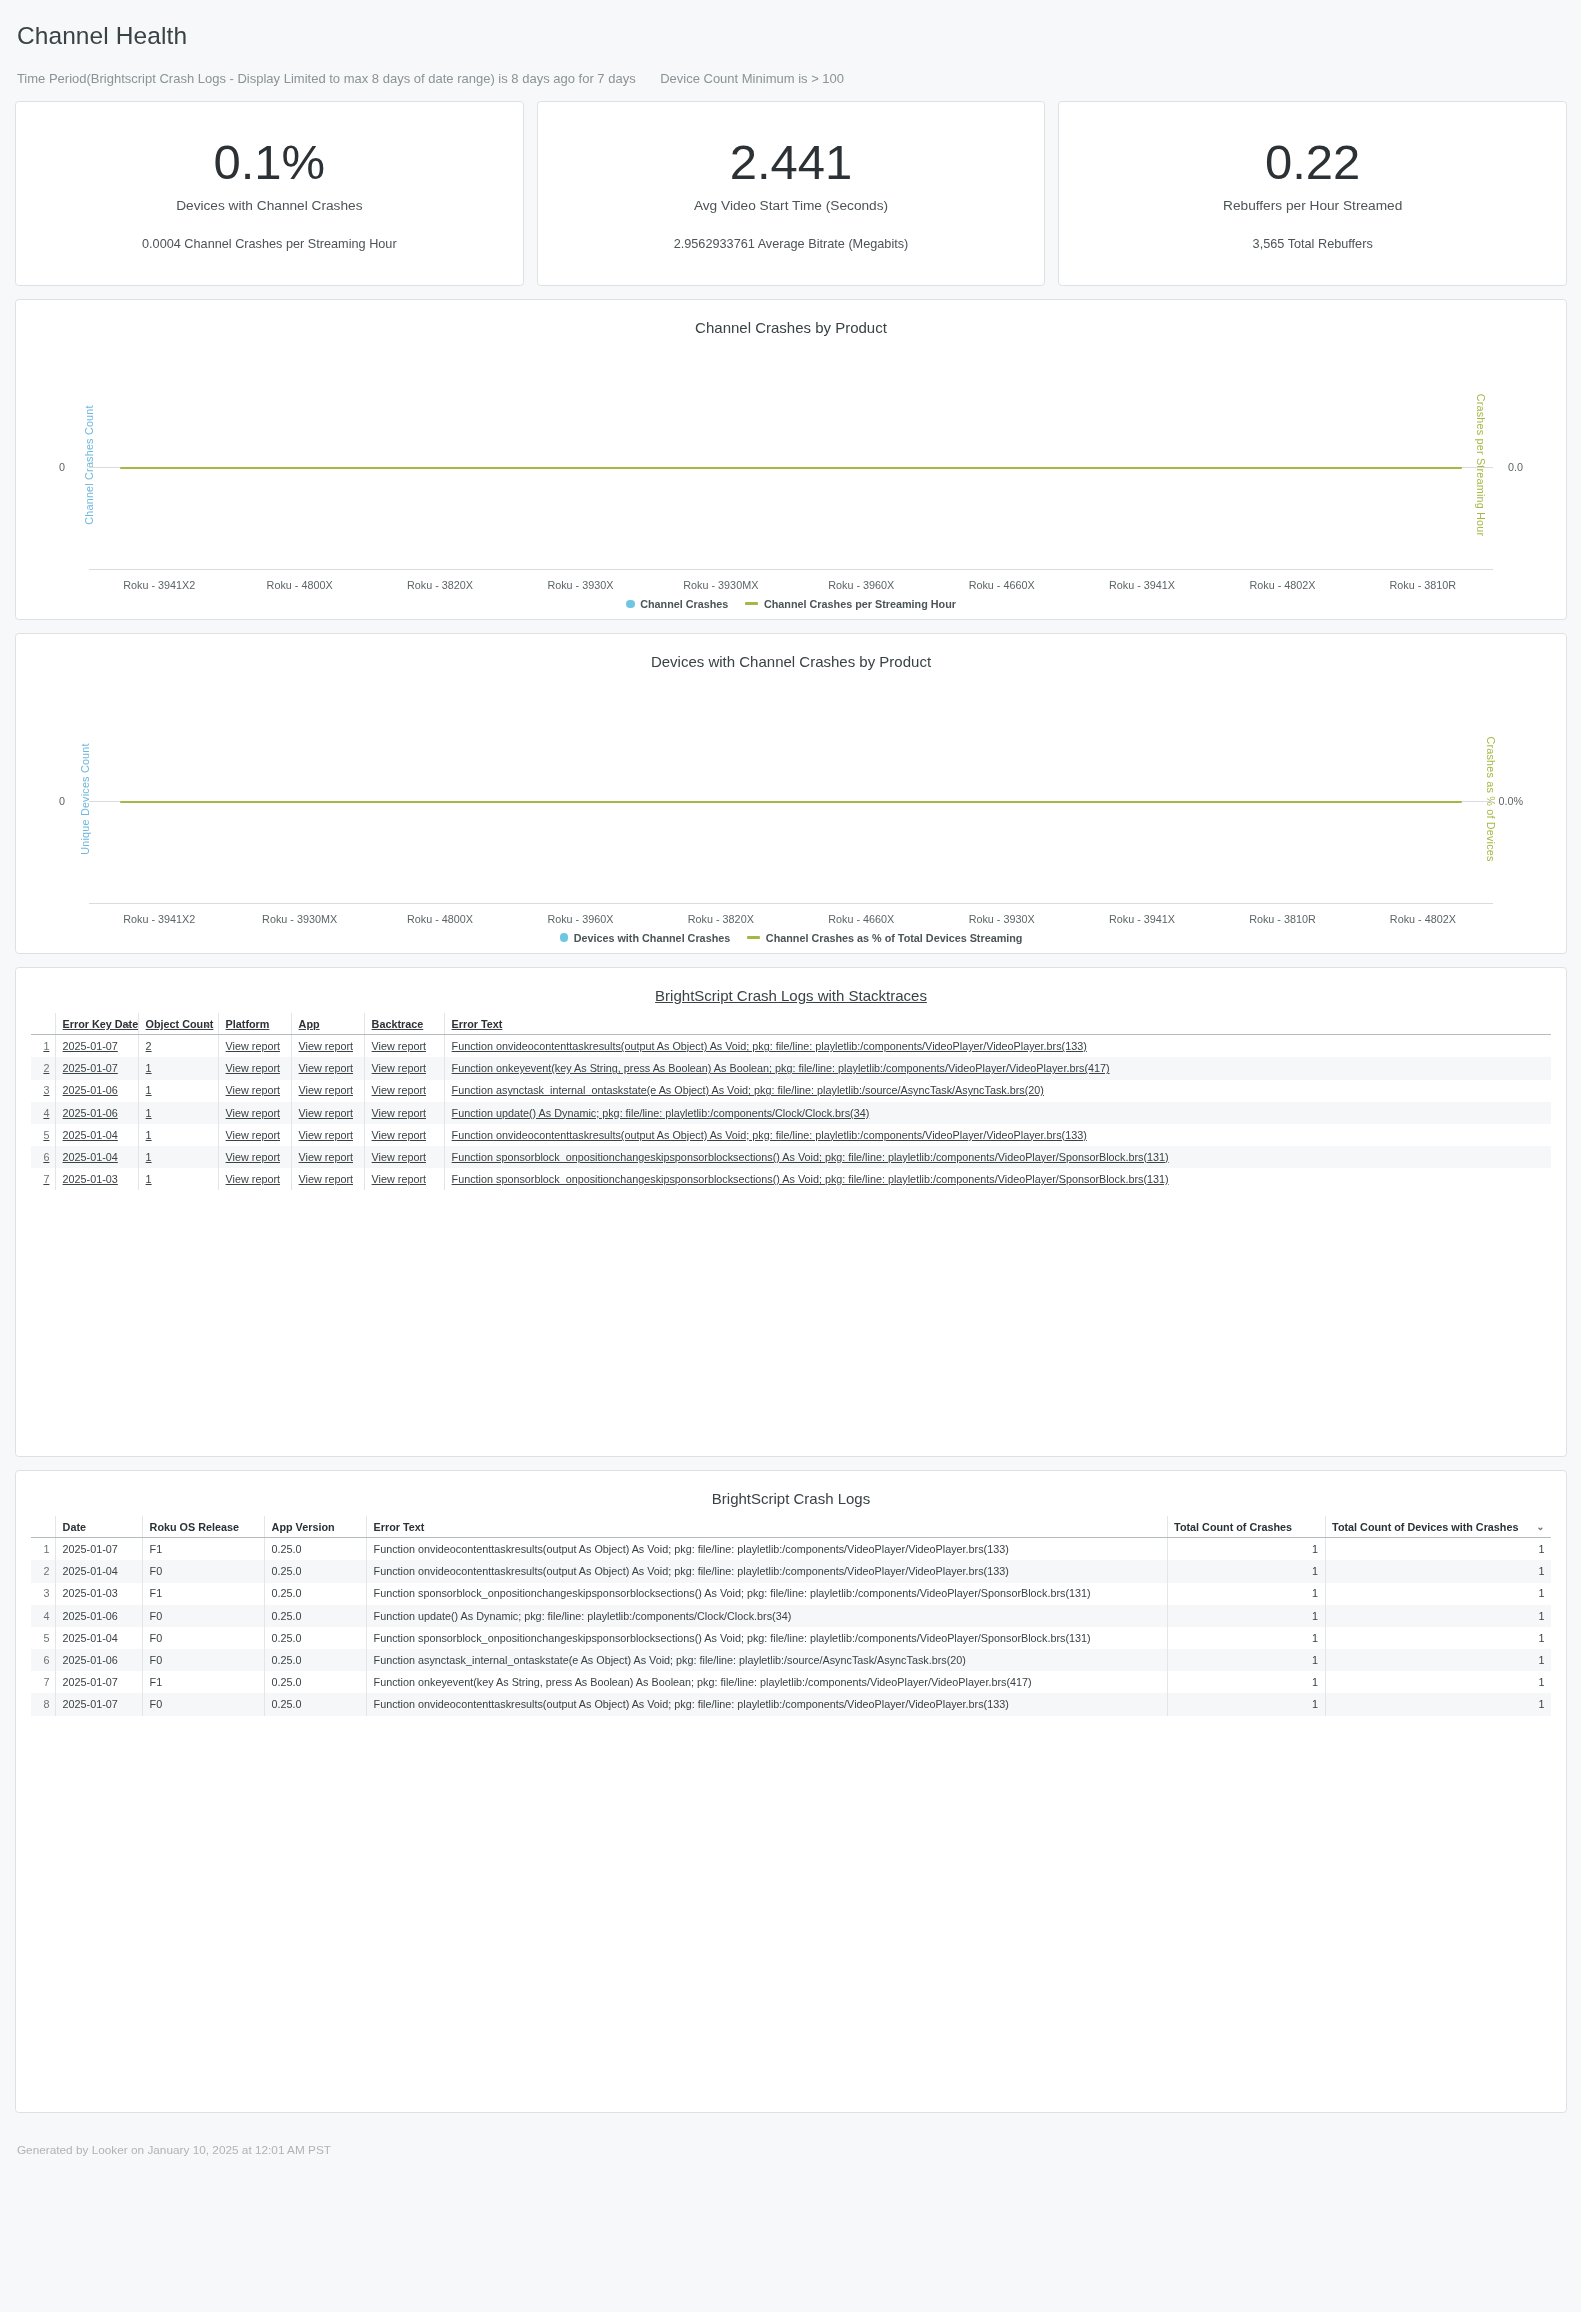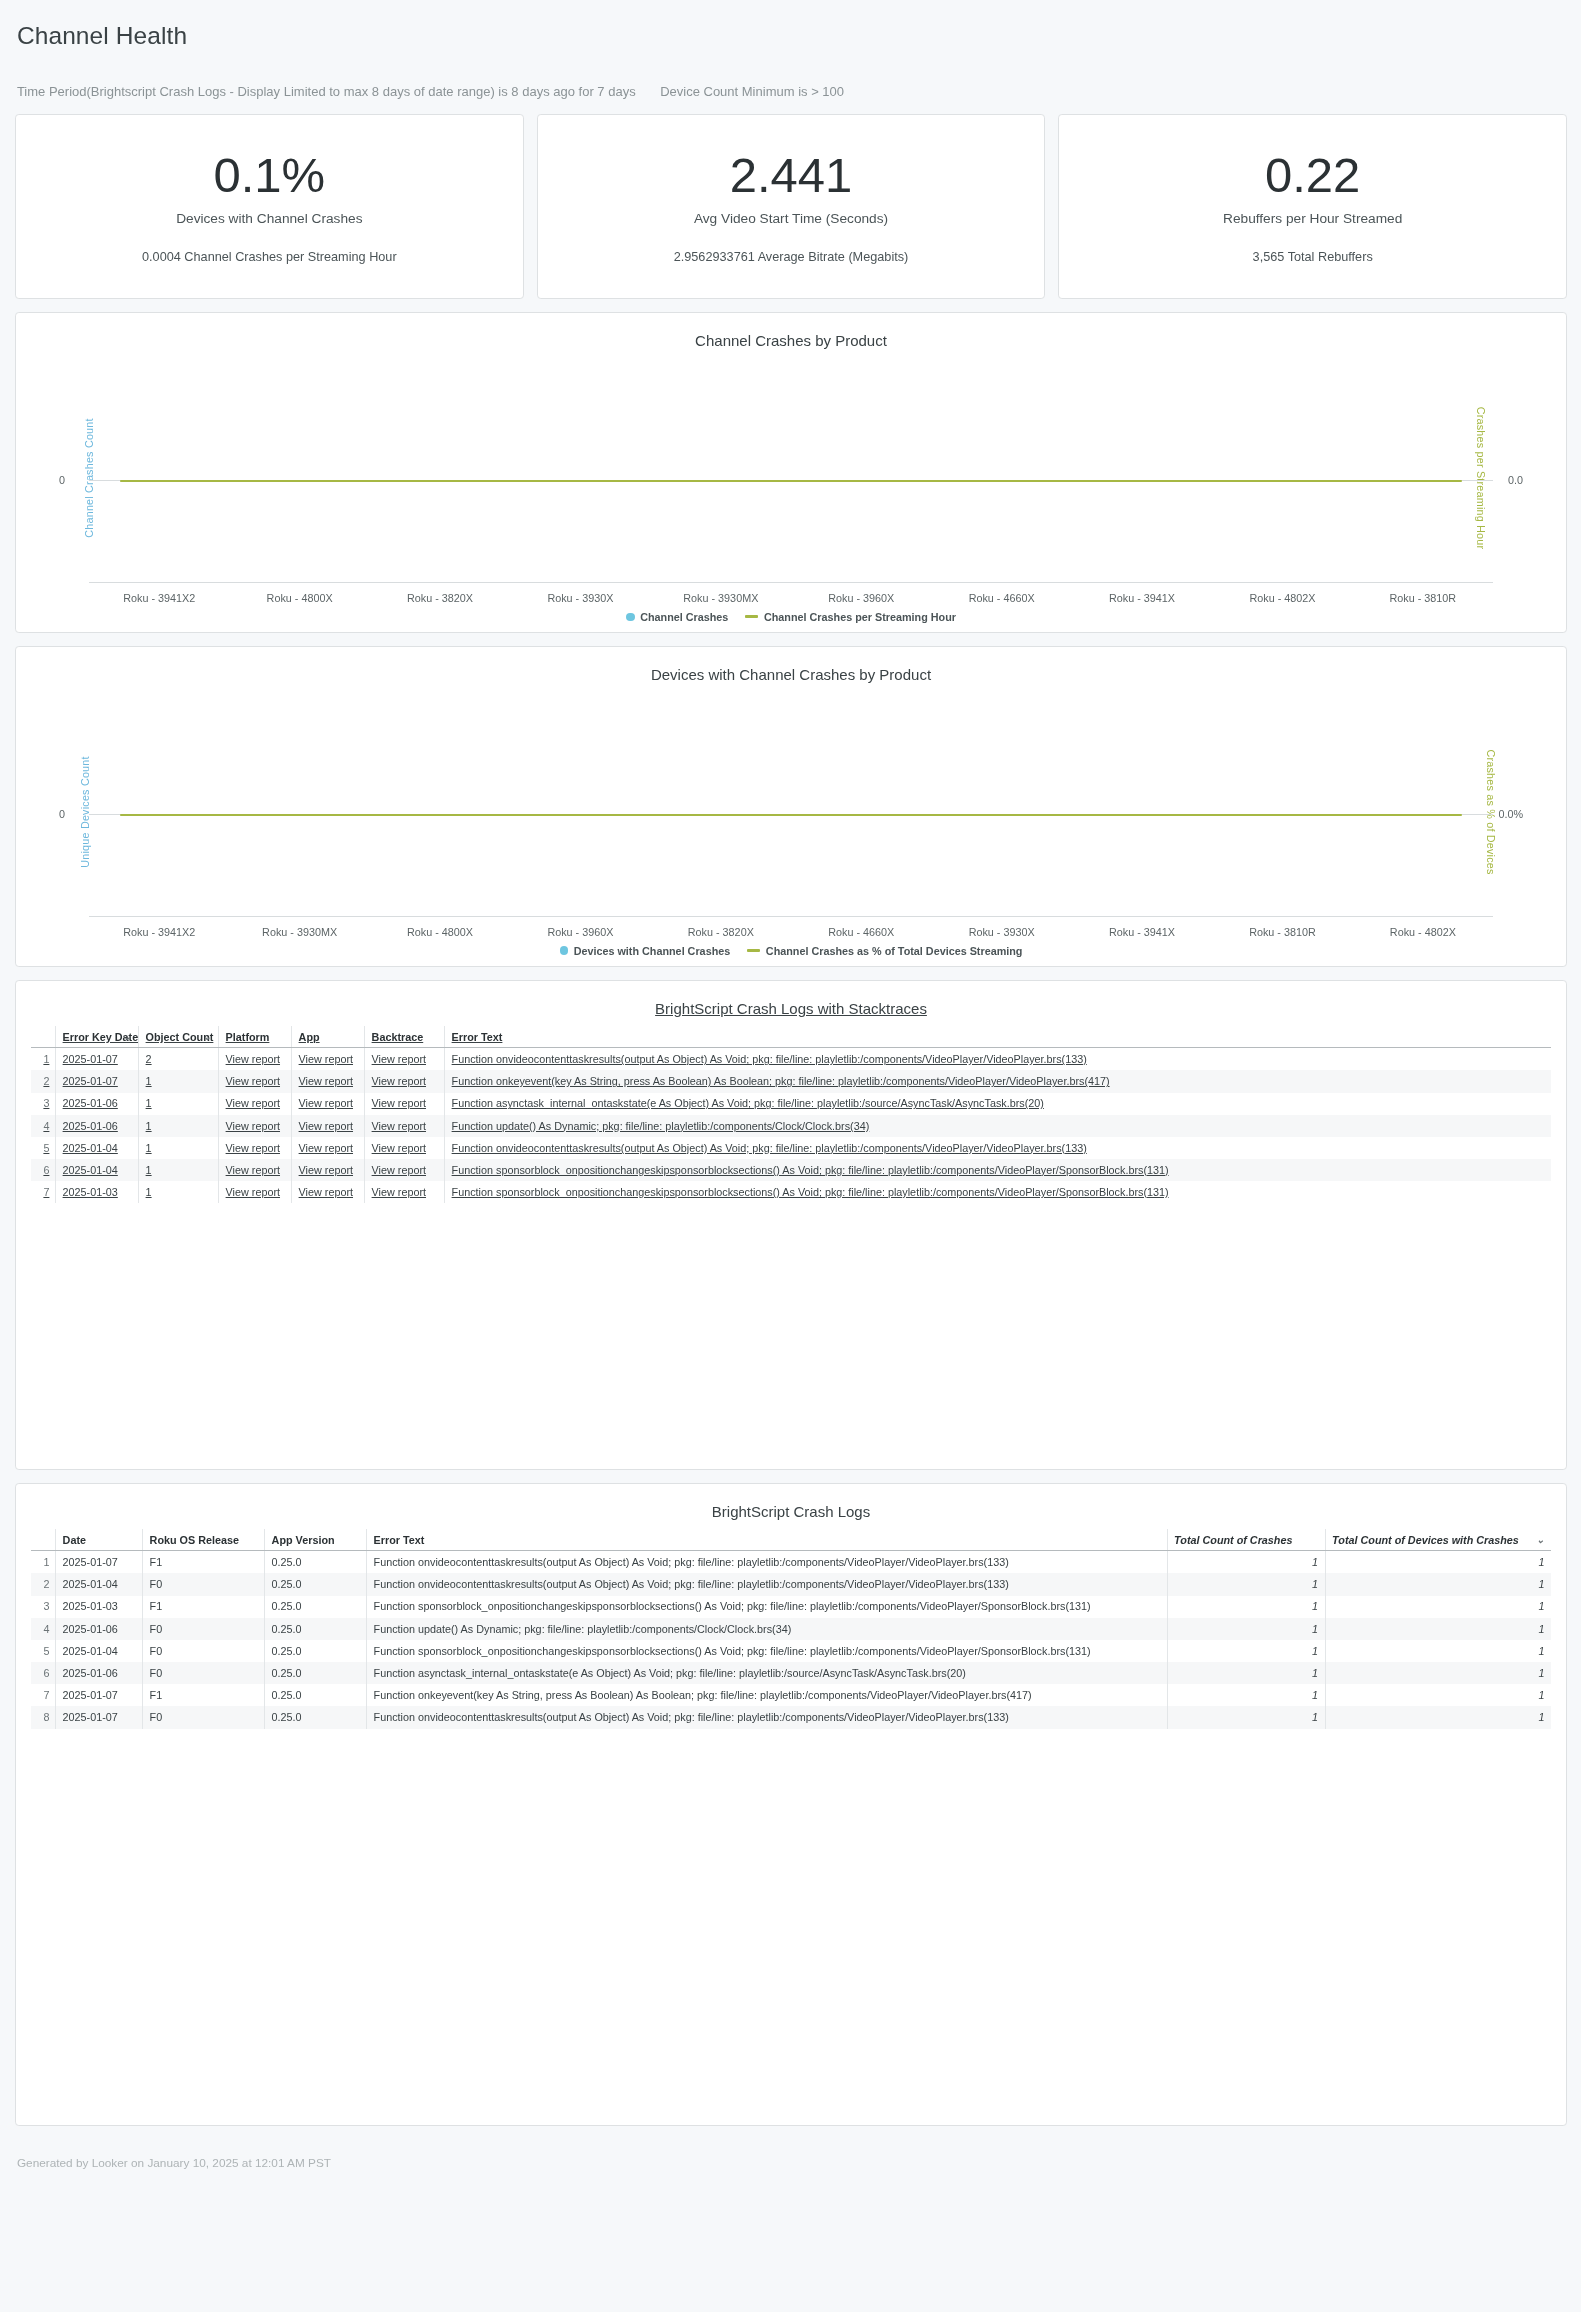--- a/index.html
+++ b/index.html
@@ -16,21 +16,21 @@
   
   .dash-header { padding: 21px 1.9px 0 1.9px; }
   .dash-title {
     font-size: 24.5px;
     font-weight: 400;
     color: #3a4245;
     letter-spacing: 0.1px;
     line-height: 1.2;
   }
   .filter-bar {
-    margin-top: 34px;
+    margin-top: 21px;
     font-size: 13px;
     color: #8b9396;
     display: flex;
     align-items: center;
     gap: 24.5px;
     padding-bottom: 15px;
   }
   .filter-item { white-space: nowrap; }
 
   
@@ -228,21 +228,21 @@
   table.looker tbody tr:nth-child(even) { background: #f6f7f8; }
   th .caret {
     position: absolute;
     right: 6.6px;
     top: 50%;
     transform: translateY(-50%);
     color: #6b7376;
     font-size: 9.4px;
     line-height: 1;
   }
-  td.num, th.num { text-align: right; font-style: italic; }
+  td.num, th.num { text-align: right; }
   th.num .caret { right: 6.6px; }
   th.num span.htxt { display: inline-block; }
   .tbl-tile-1 { height: 490px; text-decoration: underline; }
   .tbl-tile-2 { height: 643px; }
 
   
   .footer {
     font-size: 11.8px;
     color: #aeb4b6;
     padding: 17px 1.9px 19px 1.9px;

